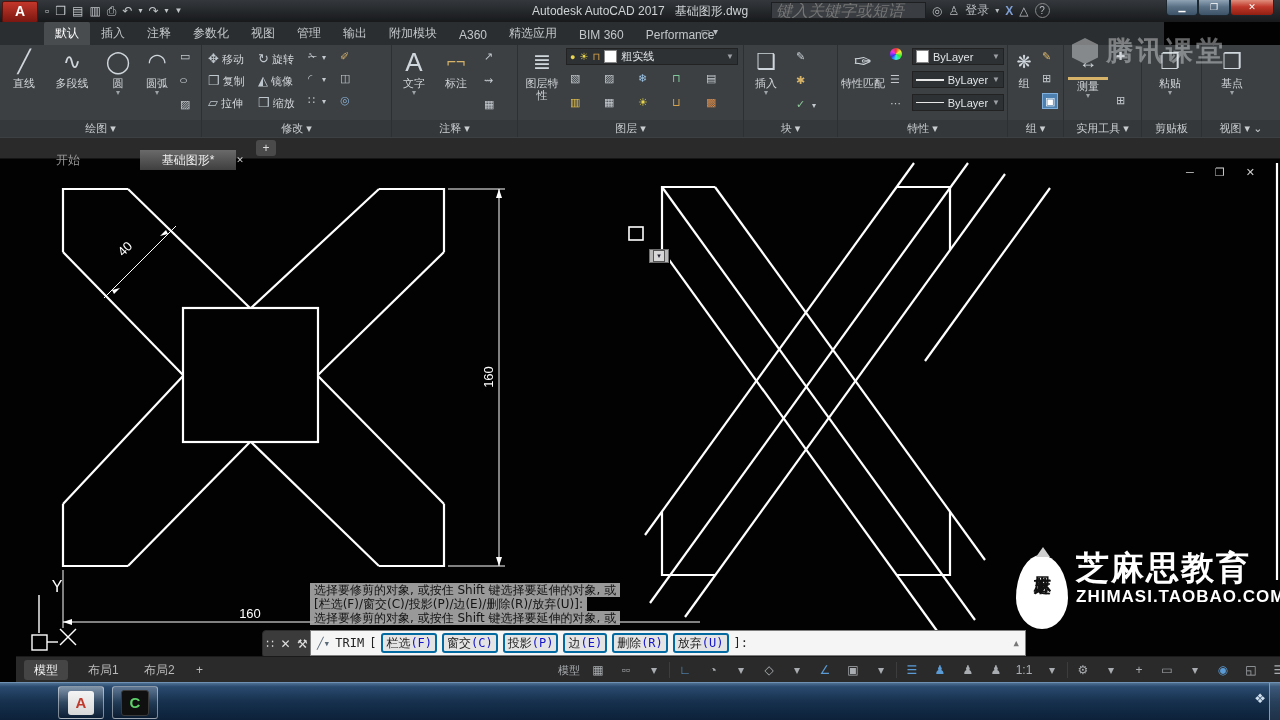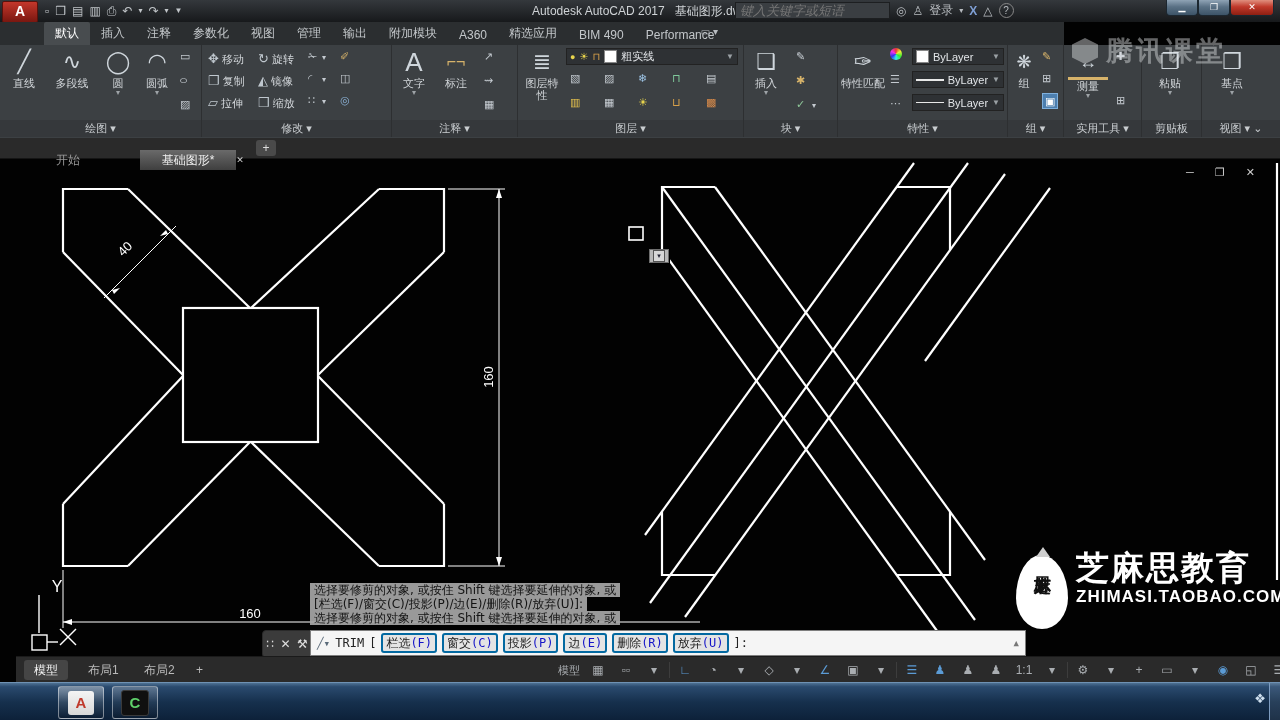--- a/index.html
+++ b/index.html
@@ -8,28 +8,28 @@
   .abs{position:absolute;}
   
   #titlebar{left:0;top:0;width:1280px;height:22px;background:linear-gradient(#34383c,#17191b);
     color:#d8d8d8;font-size:12px;}
   #applogo{left:2px;top:1px;width:34px;height:20px;background:linear-gradient(#c4372b,#7a1710);
     border:1px solid #5a120c;border-radius:2px;color:#fff;font-weight:bold;text-align:center;line-height:19px;font-size:14px;}
   .qat{color:#c2c6ca;font-size:12px;line-height:20px;padding:0 3px;}
   #title-text{left:0;top:0;width:1280px;text-align:center;line-height:22px;color:#cfd3d6;font-size:12px;}
   #search-wrap{left:735px;top:2px;height:17px;display:flex;align-items:center;gap:6px;}
   #search-input{width:145px;height:15px;background:#3a3e42;border:1px solid #1d1f21;color:#9aa0a4;
-    font-style:italic;font-size:13px;padding:0 4px;}
+    font-style:italic;font-size:16px;padding:0 4px;margin-left:36px;}
   .tb-ico{color:#b8bcc0;font-size:12px;}
   #win-controls{right:6px;top:0px;display:flex;}
   .winbtn{width:30px;height:15px;border:1px solid #1c2730;border-top:none;border-radius:0 0 4px 4px;
     background:linear-gradient(#8fa3b5,#5a7185 45%,#3d5468);color:#fff;font-size:9px;text-align:center;line-height:14px;}
   .winbtn.close{width:42px;background:linear-gradient(#e08f7e,#c0392b 45%,#8e1f12);}
   
-  #ribbon-tabs{left:0;top:22px;width:1064px;height:23px;background:#2b2e30;display:flex;align-items:flex-end;padding-left:44px;box-sizing:border-box;}
+  #ribbon-tabs{left:0;top:22px;width:1164px;height:23px;background:#2b2e30;display:flex;align-items:flex-end;padding-left:44px;box-sizing:border-box;}
   .rtab{padding:3px 11px;font-size:12px;color:#c3c7ca;}
   .rtab.active{background:#484c4f;color:#fff;border-radius:2px 2px 0 0;}
   #ribbon-min{position:absolute;right:562px;top:26px;color:#b8bcc0;font-size:10px;}
   
   #ribbon{left:0;top:45px;width:1280px;height:93px;background:#3c4043;border-bottom:1px solid #242628;}
   .rp{position:absolute;top:0;height:92px;border-right:1px solid #2d2f31;box-sizing:border-box;}
   .plabel{position:absolute;bottom:0;left:0;right:0;height:17px;background:#35383b;color:#c9cdd0;
     font-size:11px;text-align:center;line-height:17px;}
   .bigbtn{position:absolute;top:2px;text-align:center;color:#d2d6da;font-size:11px;}
   .bigbtn .ico{display:block;font-size:22px;line-height:30px;color:#cfd6dc;}
@@ -141,21 +141,21 @@
     <span class="rtab active">默认</span>
     <span class="rtab">插入</span>
     <span class="rtab">注释</span>
     <span class="rtab">参数化</span>
     <span class="rtab">视图</span>
     <span class="rtab">管理</span>
     <span class="rtab">输出</span>
     <span class="rtab">附加模块</span>
     <span class="rtab">A360</span>
     <span class="rtab">精选应用</span>
-    <span class="rtab">BIM 490</span>
+    <span class="rtab">BIM 360</span>
     <span class="rtab">Performance</span>
   </div>
   <span id="ribbon-min" class="abs">▭ ▾</span>
 
   <div id="ribbon" class="abs">
 
     <div class="rp" style="left:0;width:202px;">
       <div class="bigbtn" style="left:4px;width:40px;">
         <span class="ico">╱</span>
         <span class="cap">直线</span>

